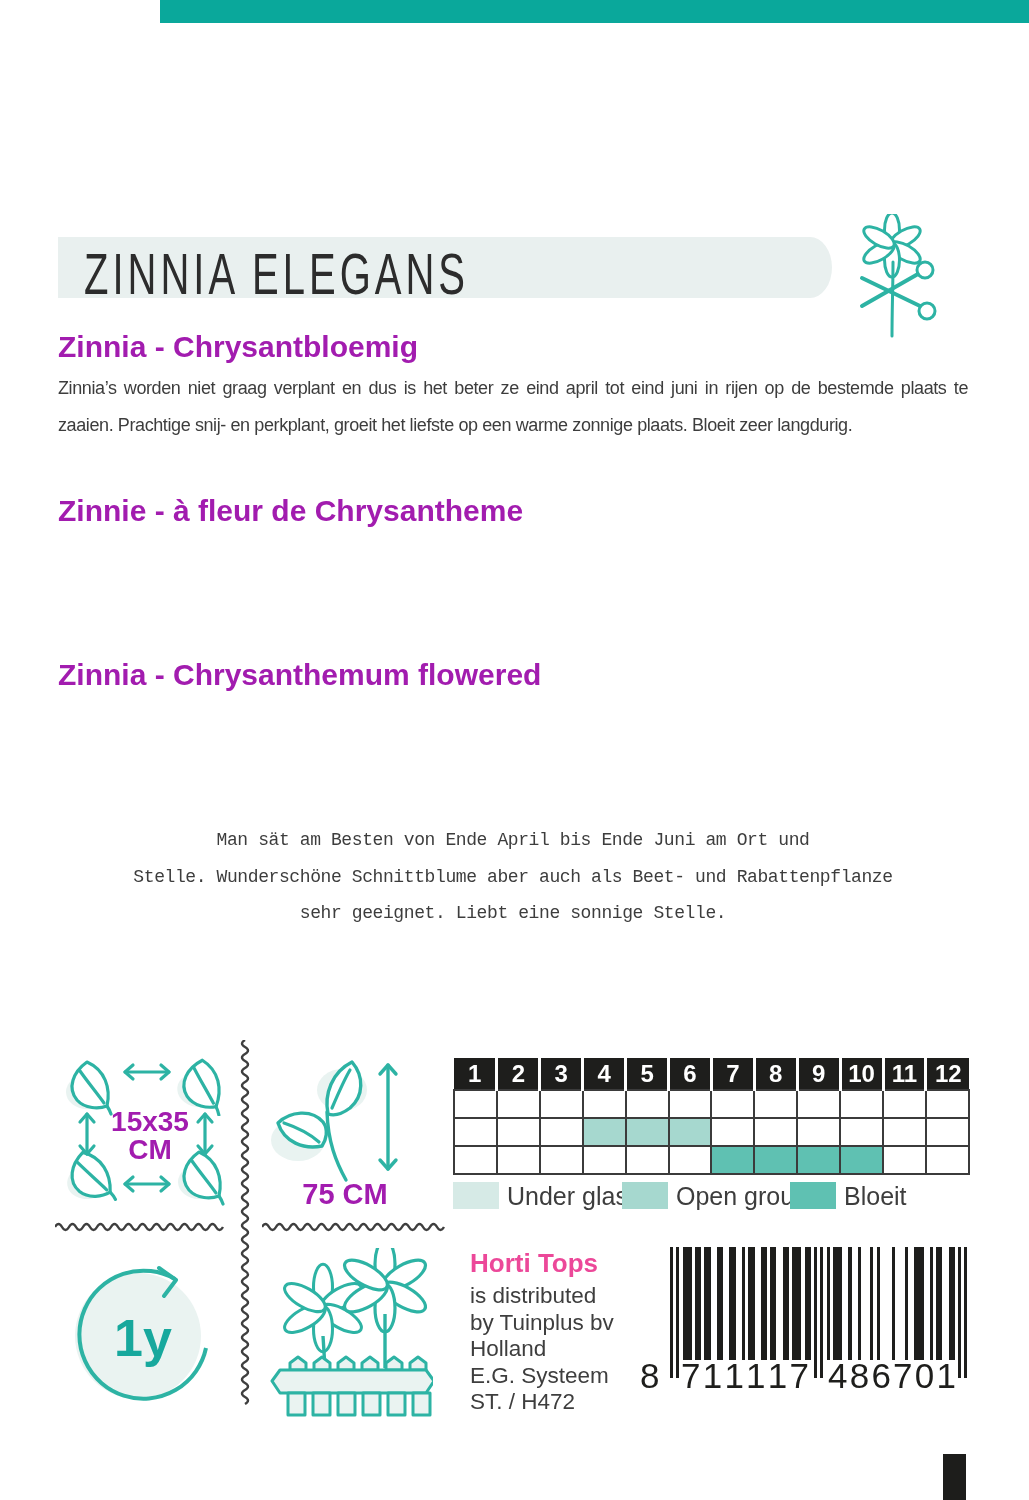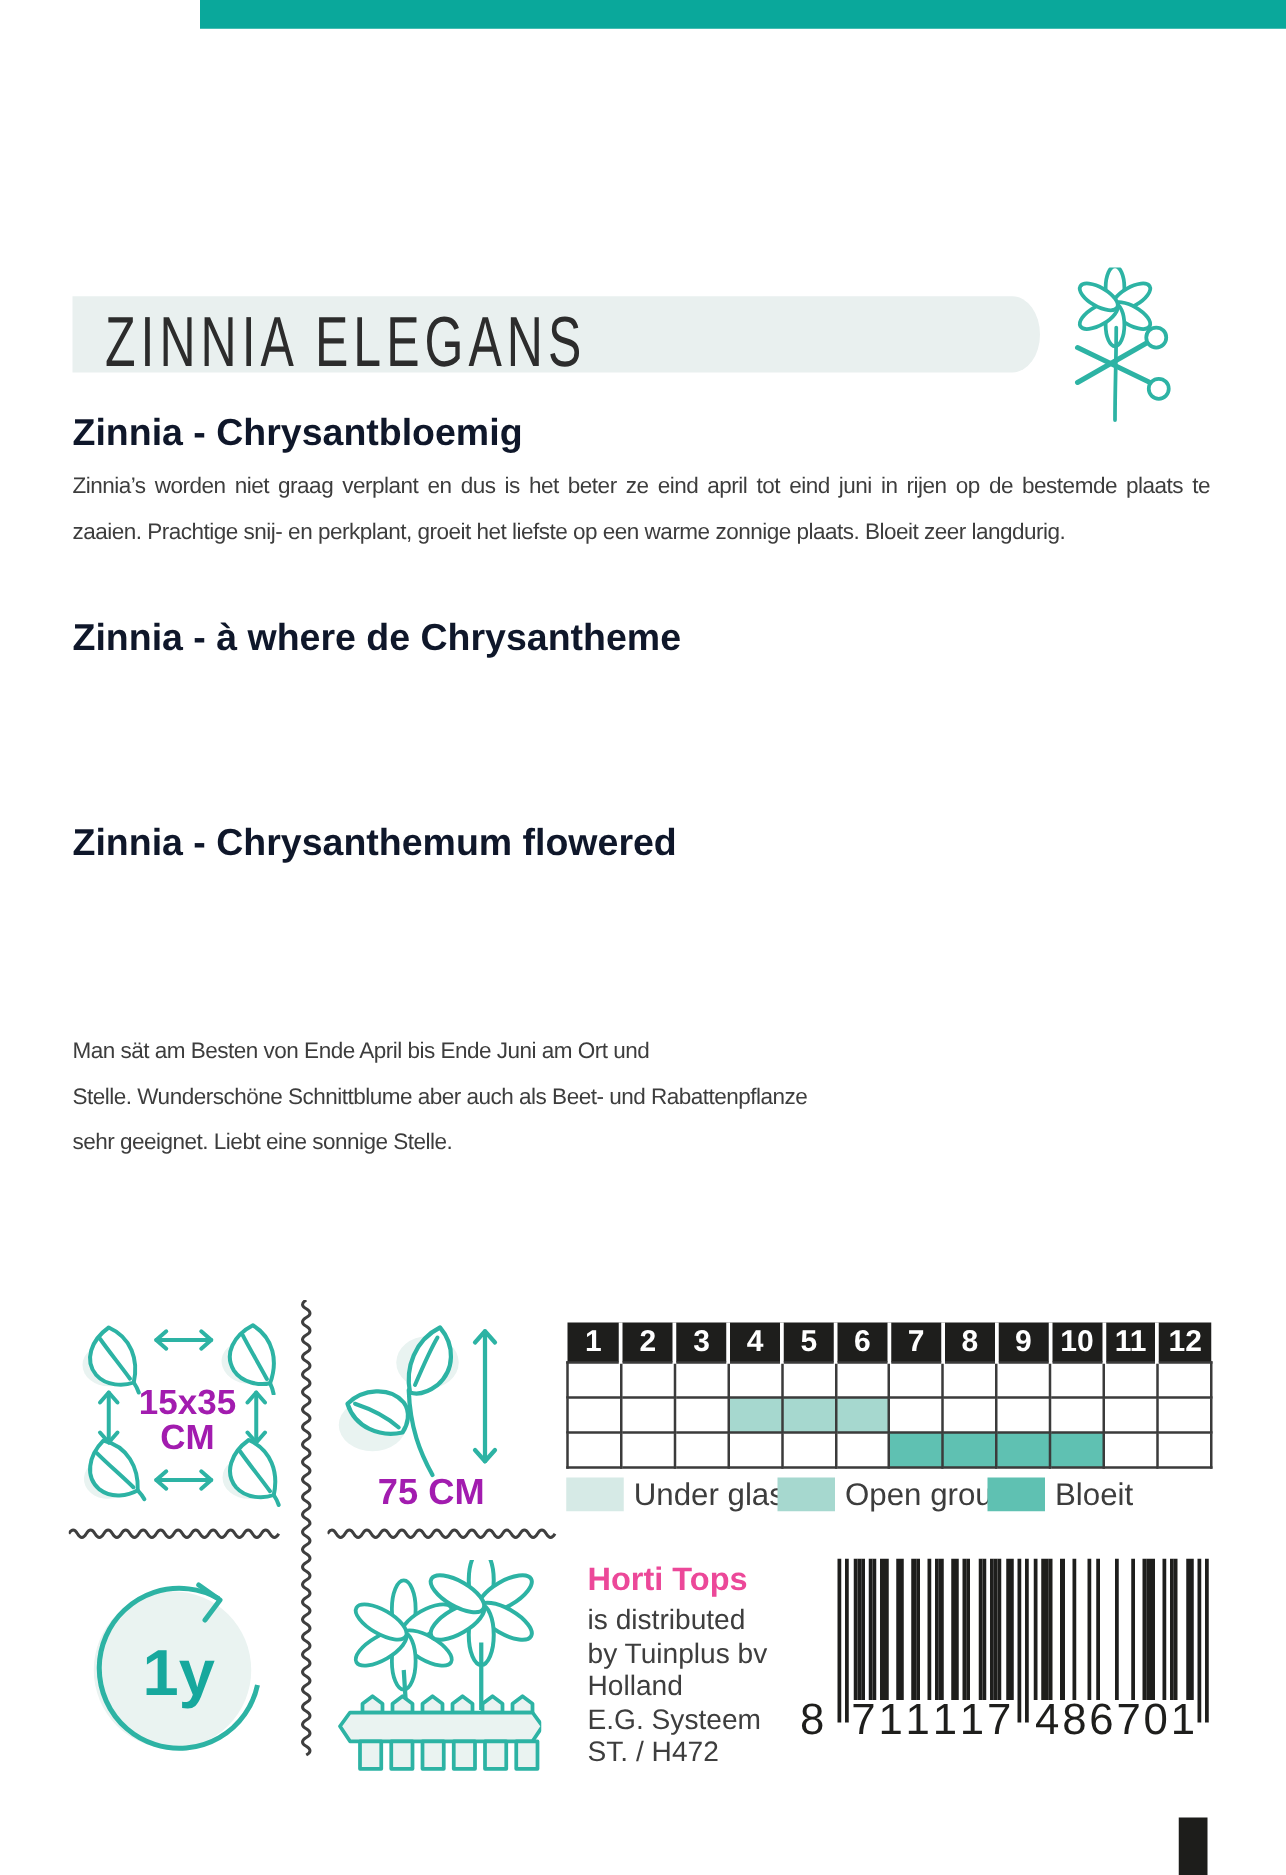--- a/index.html
+++ b/index.html
@@ -12,24 +12,24 @@
 
   
   .title-band{left:58px;top:237px;width:774px;height:61px;background:#e9f0ef;
               border-top-right-radius:26px 36px;border-bottom-right-radius:26px 36px;}
   .title-text{display:inline-block;margin:6px 0 0 26px;font-size:40px;font-weight:400;
               color:#2c2c2c;letter-spacing:4px;transform:scaleY(1.42);transform-origin:left top;
               white-space:nowrap;}
 
   
   .section{left:58px;width:910px;}
-  .section h2{margin:0 0 6px 0;font-size:30px;font-weight:bold;color:#0f172a;letter-spacing:0;}
+  .section h2{margin:0 0 6px 0;font-size:30px;font-weight:bold;color:#a21caf;letter-spacing:0;}
   .section p{margin:0;font-size:18px;line-height:36.5px;letter-spacing:-0.4px;
              text-align:justify;color:#3d3d3d;}
-  .section p.preline{white-space:pre-line;text-align:left;}
+  .section p.preline{white-space:pre-line;text-align:center;font-family:Liberation Mono, monospace;}
 
   
   .teal-bold{color:#a21caf;font-weight:bold;}
   .spacing-text{left:100px;top:1108px;width:100px;text-align:center;font-size:28px;line-height:28px;}
   .height-text{left:290px;top:1178px;width:110px;text-align:center;font-size:29px;}
 
   
   table.cal{border-collapse:collapse;table-layout:fixed;width:517px;}
   table.cal th{background:#1e1e1c;color:#ffffff;font-size:24px;font-weight:bold;height:31px;
                padding:0;text-align:center;border:none;}
@@ -81,21 +81,21 @@
       <circle cx="75" cy="56" r="8"></circle>
       <circle cx="77" cy="97" r="8"></circle>
     </g>
   </svg>
 
   <div class="abs section" style="top:330px;">
     <h2>Zinnia - Chrysantbloemig</h2>
     <p>Zinnia’s worden niet graag verplant en dus is het beter ze eind april tot eind juni in rijen op de bestemde plaats te zaaien. Prachtige snij- en perkplant, groeit het liefste op een warme zonnige plaats. Bloeit zeer langdurig.</p>
   </div>
   <div class="abs section" style="top:494px;">
-    <h2>Zinnia - à where de Chrysantheme</h2>
+    <h2>Zinnie - à fleur de Chrysantheme</h2>
   </div>
   <div class="abs section" style="top:658px;">
     <h2>Zinnia - Chrysanthemum flowered</h2>
   </div>
   <div class="abs section" style="top:822px;">
     <p class="preline">Man sät am Besten  von Ende April bis Ende Juni am Ort und
 Stelle. Wunderschöne Schnittblume aber auch als Beet- und Rabattenpflanze
 sehr geeignet. Liebt eine sonnige Stelle.</p>
   </div>
 

